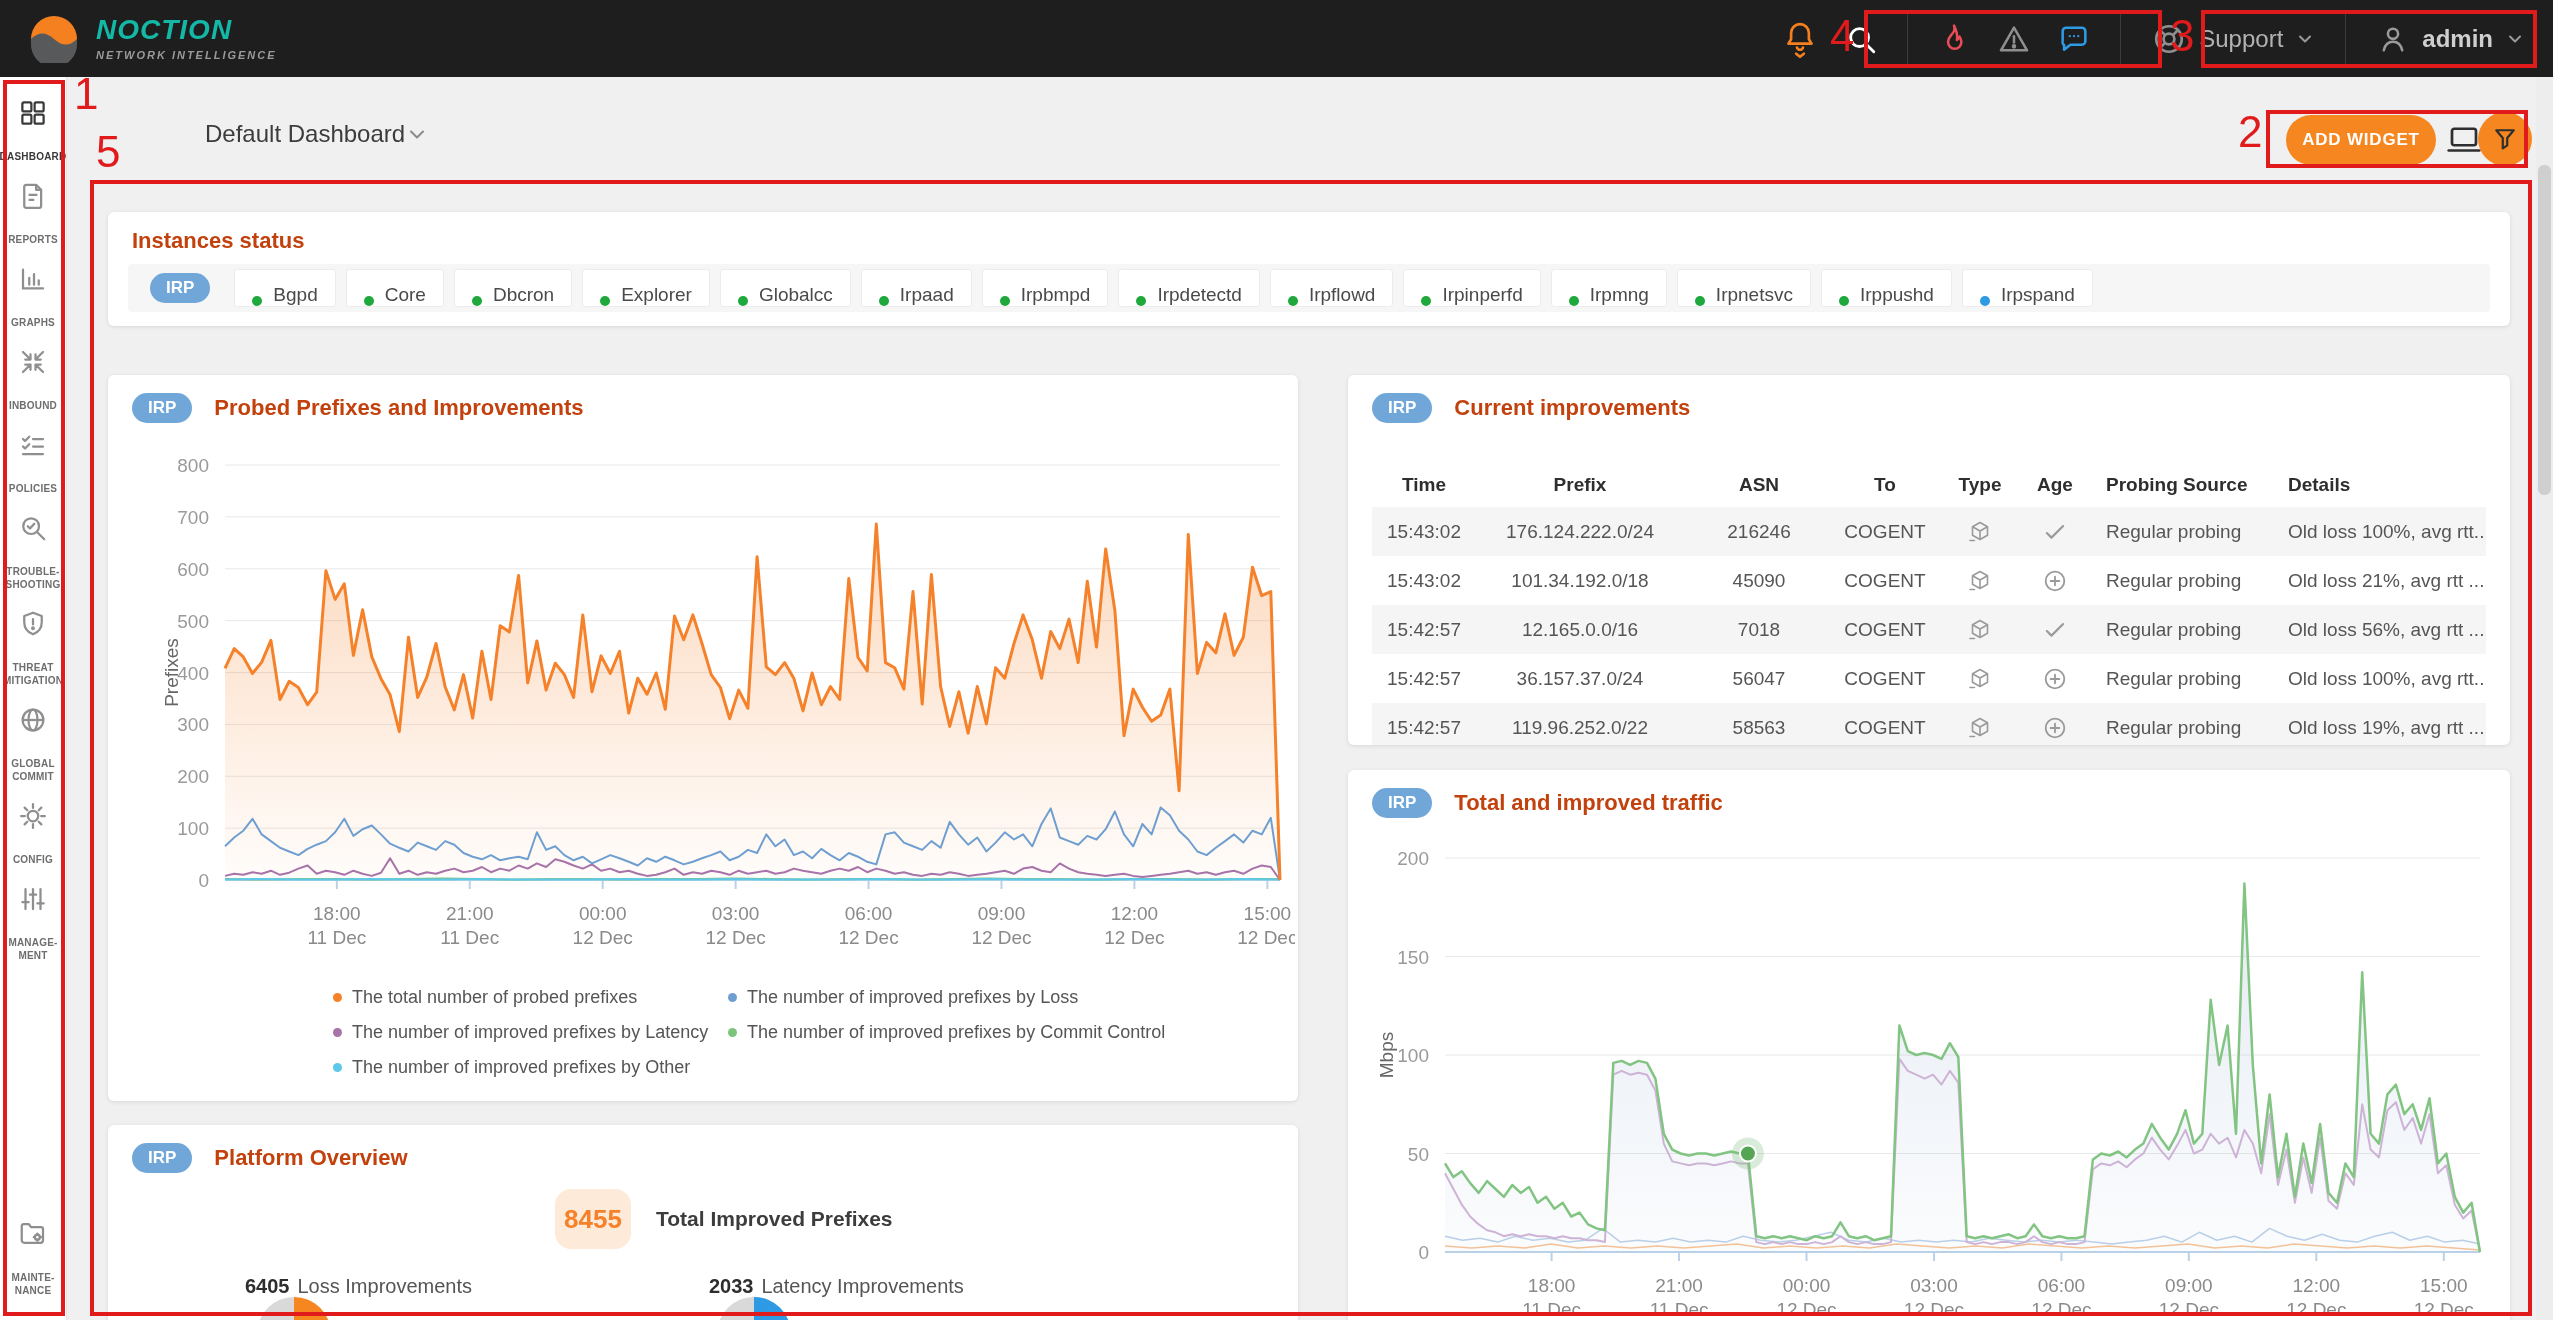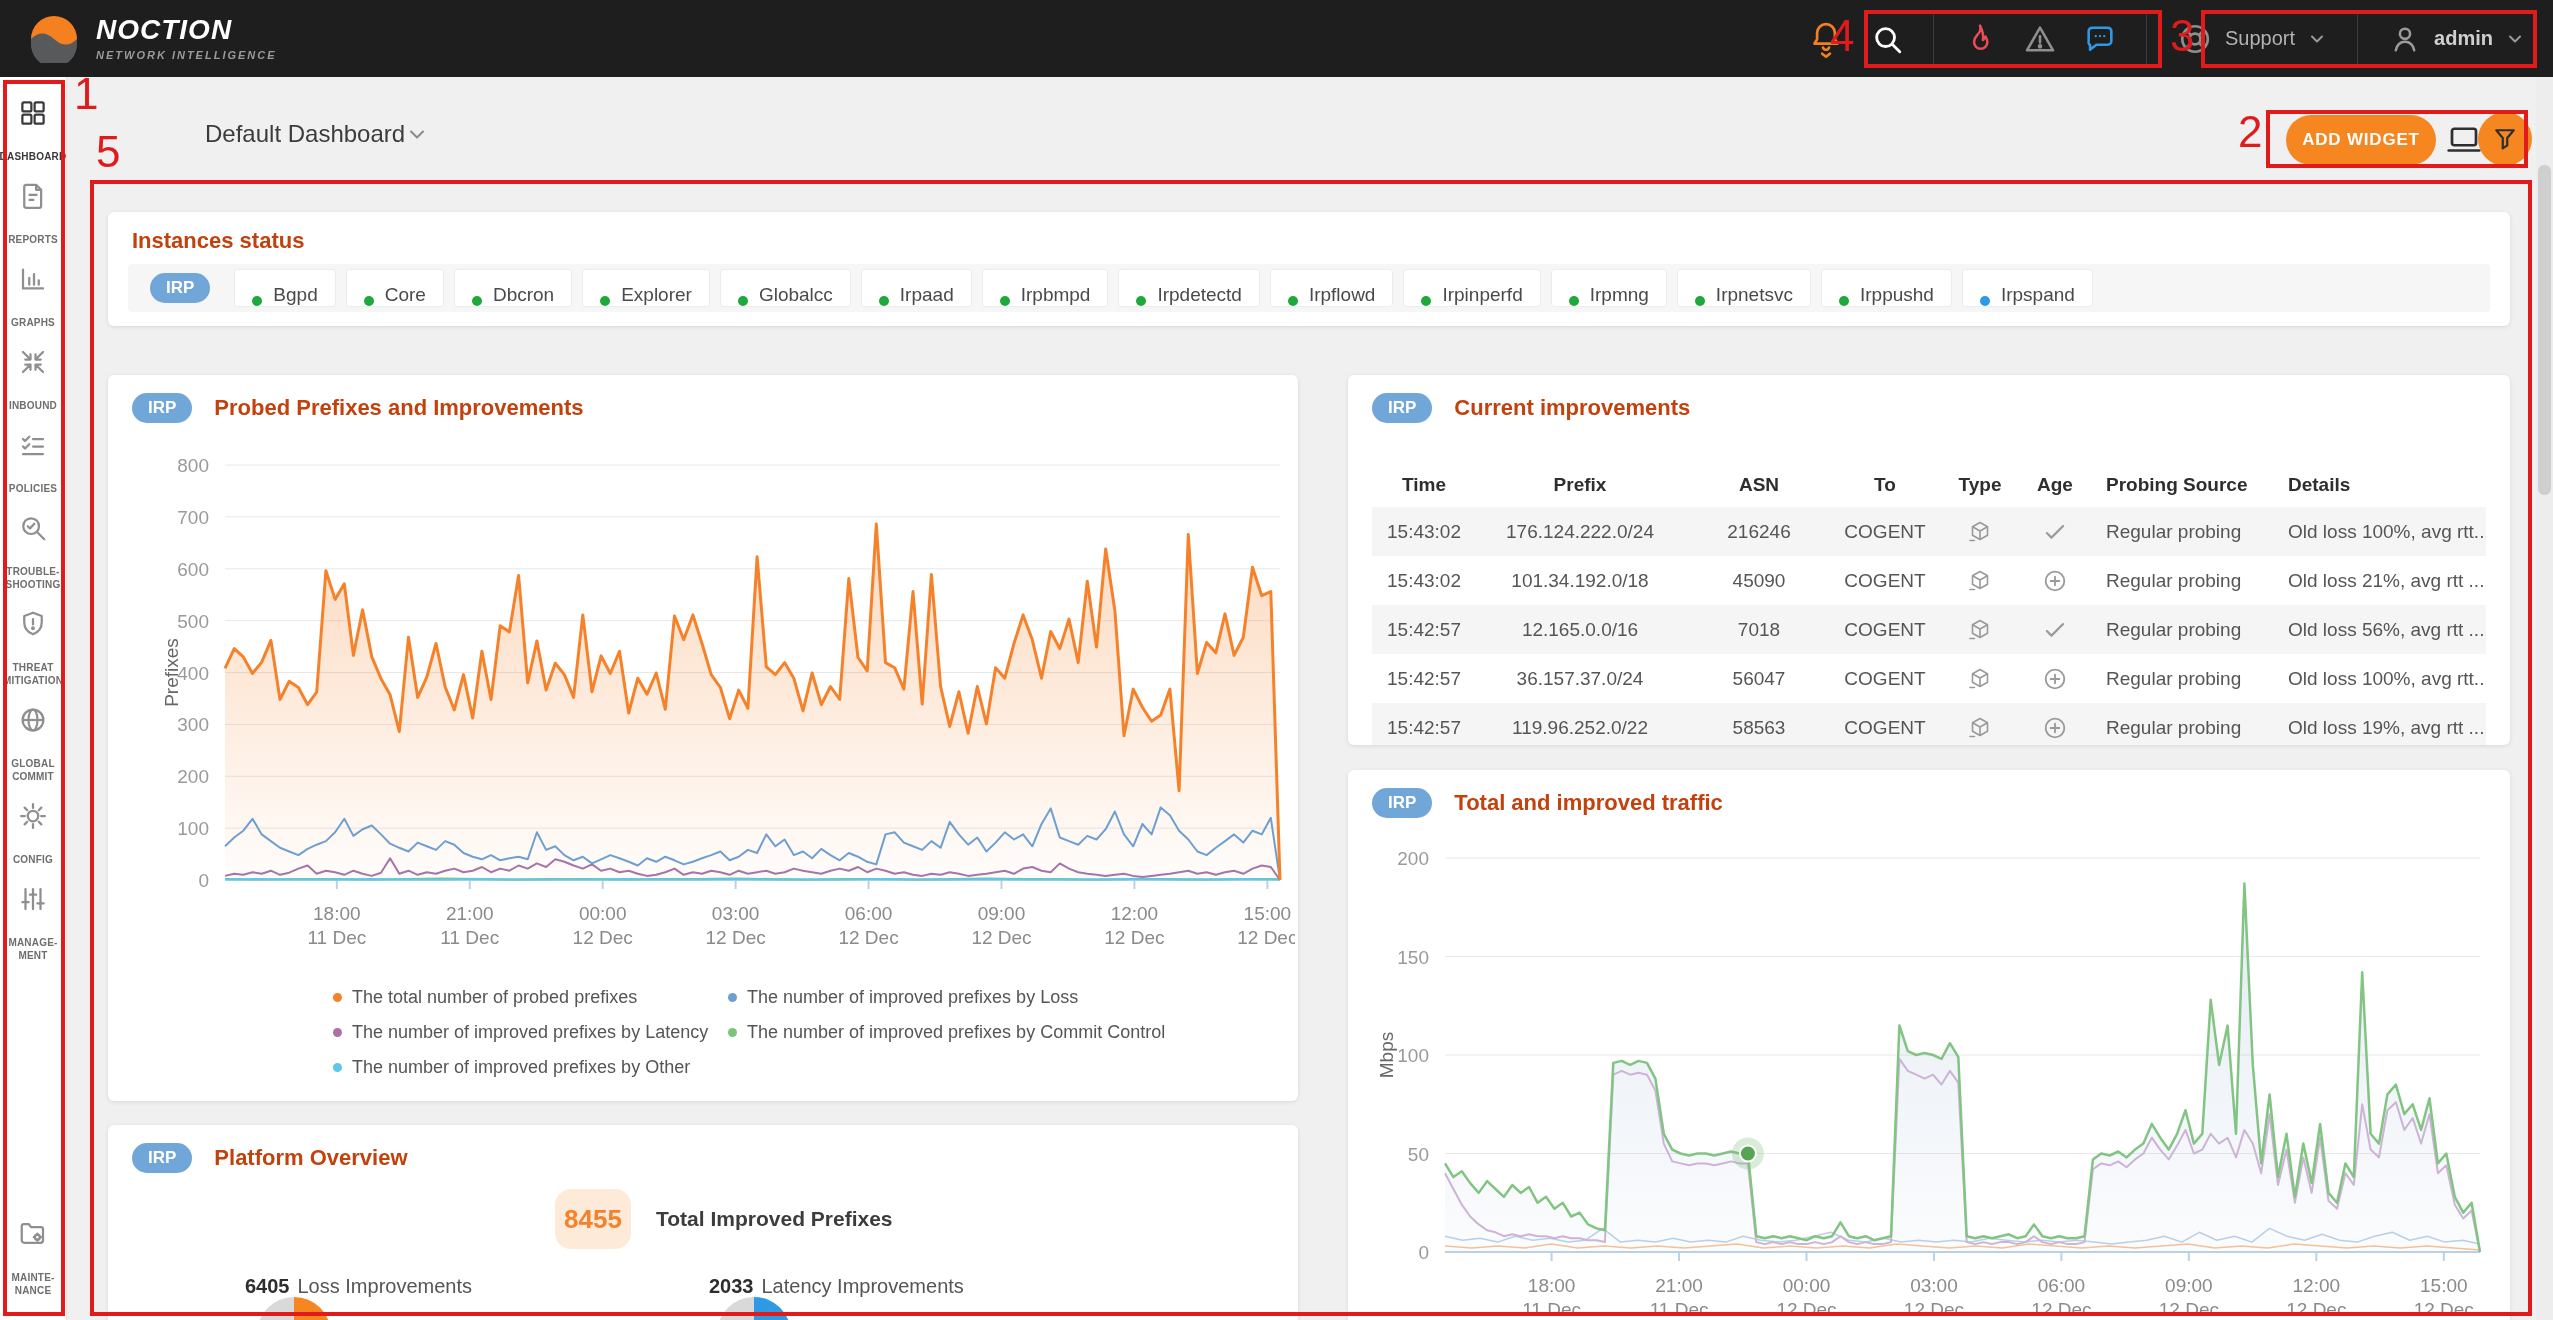--- a/index.html
+++ b/index.html
@@ -3,27 +3,27 @@
 <meta charset="utf-8">
 <style>
   *{margin:0;padding:0;box-sizing:border-box}
   body{font-family:"Liberation Sans",sans-serif;background:#fff}
   #stage{position:relative;width:2553px;height:1320px;background:#f0f0f0;overflow:hidden}
 
   
   .topbar{position:absolute;left:0;top:0;width:2553px;height:77px;background:#1e1e1e;display:flex;align-items:center;z-index:3}
   .brand{display:flex;align-items:center;gap:18px;margin-left:30px}
   .brand-text{display:flex;flex-direction:column}
-  .brand-name{color:#ffffff;font-size:28px;font-weight:bold;font-style:italic;letter-spacing:1px;line-height:1}
+  .brand-name{color:#14b8a6;font-size:28px;font-weight:bold;font-style:italic;letter-spacing:1px;line-height:1}
   .brand-tag{color:#9a9a9a;font-size:11px;font-style:italic;letter-spacing:2px;margin-top:5px;font-weight:bold}
   .topbar-right{margin-left:auto;display:flex;align-items:center;height:100%;margin-right:14px}
   .tb-icon{display:flex;align-items:center;justify-content:center;margin:0 13px;cursor:pointer}
   .tb-divider{width:1px;height:50px;background:#3c3c3c;margin:0 16px}
   .tb-group{display:flex;align-items:center;gap:12px;cursor:pointer;margin:0 14px}
-  .tb-label{color:#b2b2b2;font-size:20px}
+  .tb-label{color:#b2b2b2;font-size:24px}
   .tb-label.user{color:#cfcfcf;font-weight:bold}
 
   
   .sidebar{position:absolute;left:0;top:77px;width:67px;height:1243px;background:#fff;border-right:1px solid #e4e4e4;display:flex;flex-direction:column;align-items:center;padding-top:12px;z-index:2}
   .side-item{width:100%;display:flex;flex-direction:column;align-items:center;padding:9px 1px;cursor:pointer;color:#8f8f8f}
   .side-item .lbl{font-size:10px;font-weight:bold;color:#6e6e6e;text-align:center;line-height:1.3;margin-top:22px;letter-spacing:.2px;word-break:normal}
   .side-item.active{color:#3a3a3a}
   .side-item.active .lbl{color:#3a3a3a}
   .side-spacer{flex:1}
 

